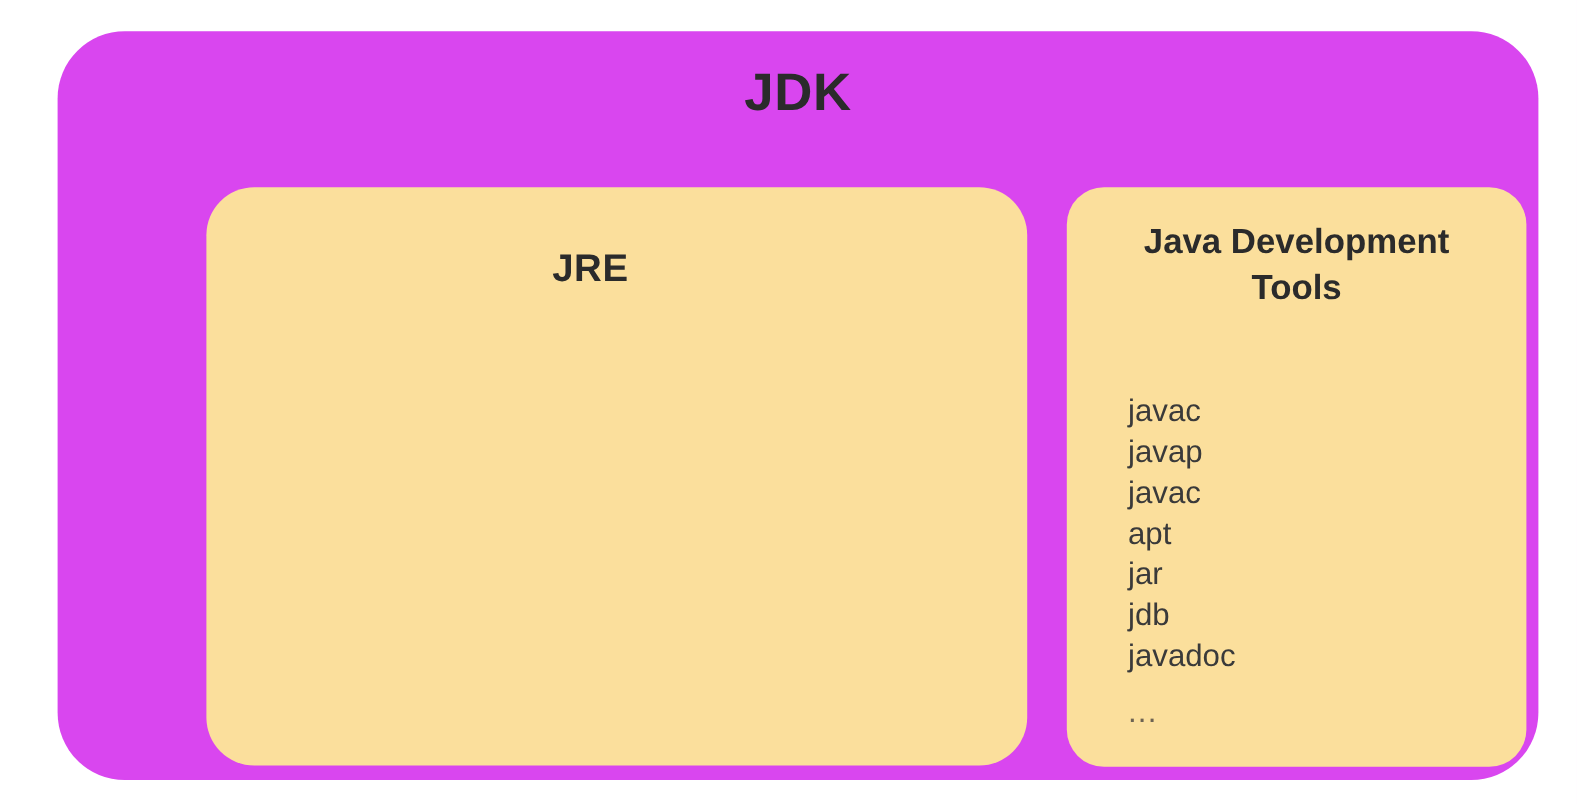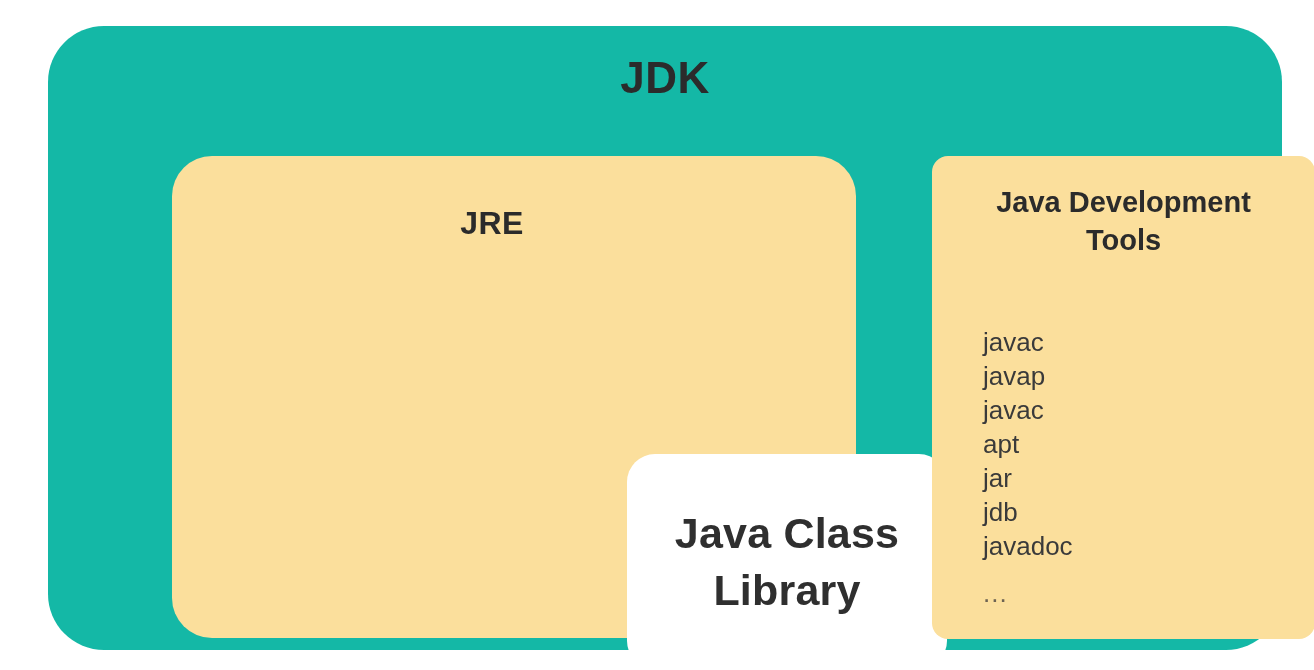--- a/index.html
+++ b/index.html
@@ -20,21 +20,21 @@
     overflow: hidden;
   }
 
   
   .jdk-box {
     position: absolute;
     left: 48px;
     top: 26px;
     width: 1234px;
     height: 624px;
-    background: #14b8a6;
+    background: #d946ef;
     border-radius: 56px;
     box-sizing: border-box;
   }
   .jdk-title {
     position: absolute;
     left: 0;
     top: 28px;
     width: 100%;
     text-align: center;
     font-size: 44px;
@@ -96,26 +96,26 @@
   .card-jcl {
     left: 455px;
     top: 298px;
     width: 320px;
     height: 215px;
   }
 
   
   .tools-box {
     position: absolute;
-    left: 884px;
+    left: 841px;
     top: 130px;
     width: 383px;
     height: 483px;
     background: #fbdf9c;
-    border-radius: 16px;
+    border-radius: 31px;
     box-sizing: border-box;
   }
   .tools-title {
     position: absolute;
     left: 0;
     top: 27px;
     width: 100%;
     text-align: center;
     font-size: 29px;
     font-weight: bold;
@@ -152,23 +152,20 @@
 
   <div class="jdk-box">
 
     <div class="jdk-title">JDK</div>
 
     <div class="jre-box">
 
       <div class="jre-title">JRE</div>
 
 
-      <div class="card card-jcl">
-        <span class="card-label">Java Class Library</span>
-      </div>
 
     </div>
 
     <div class="tools-box">
 
       <div class="tools-title">Java Development Tools</div>
 
       <ul class="tools-list">
         <li>javac</li>
         <li>javap</li>

